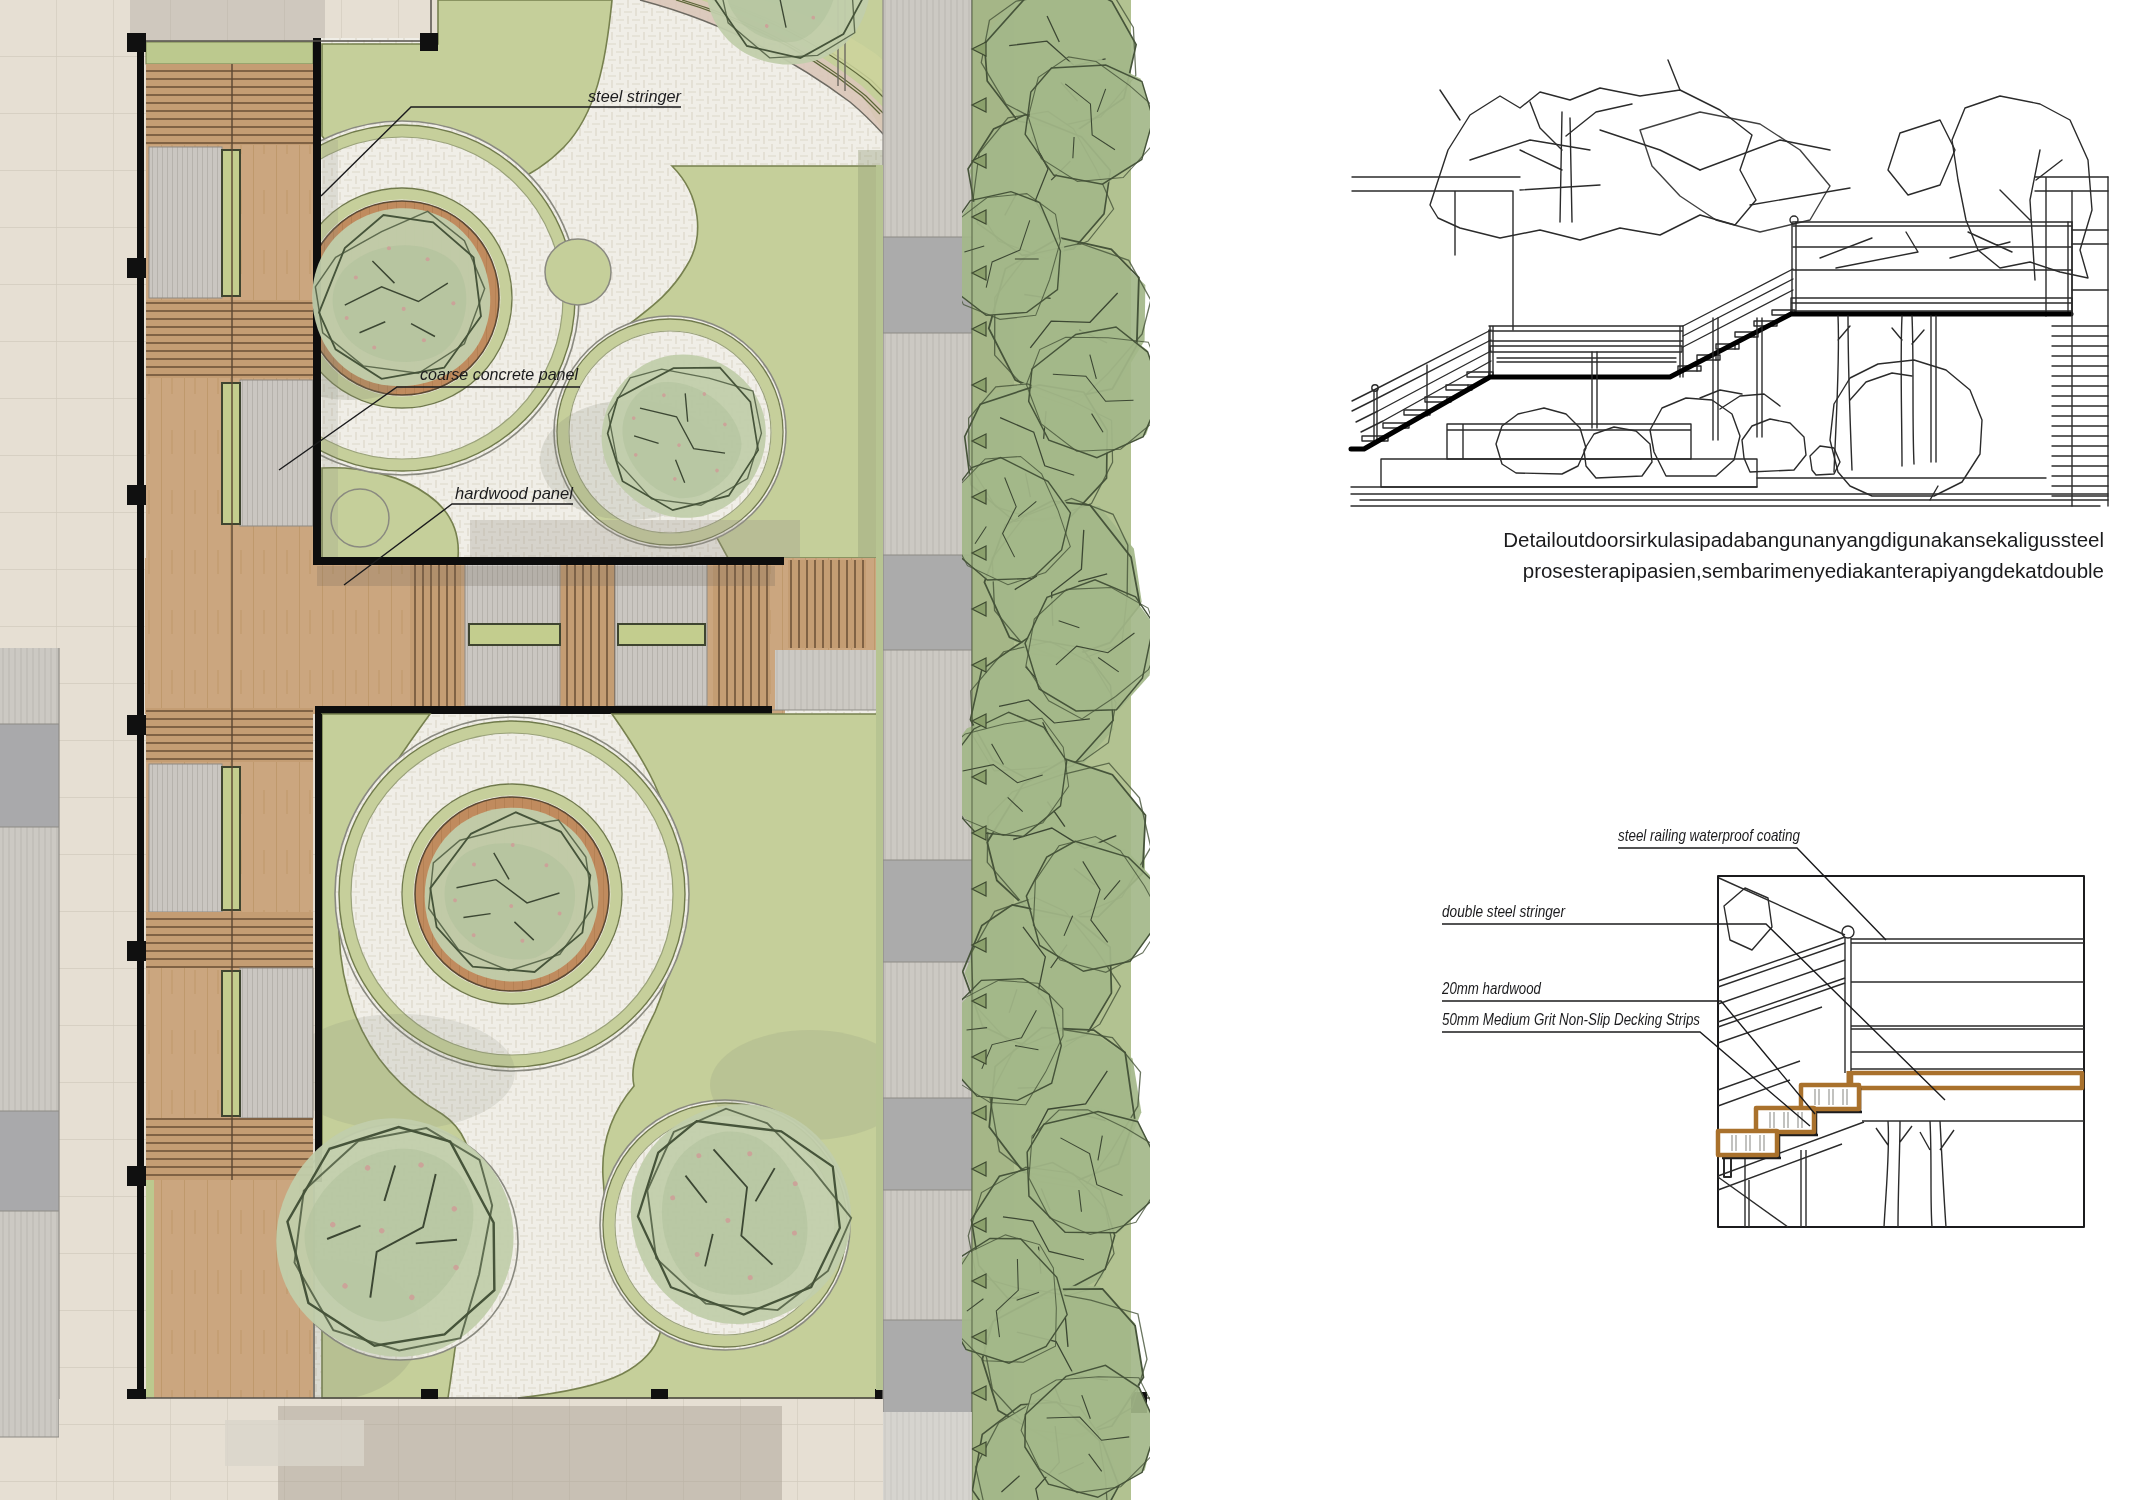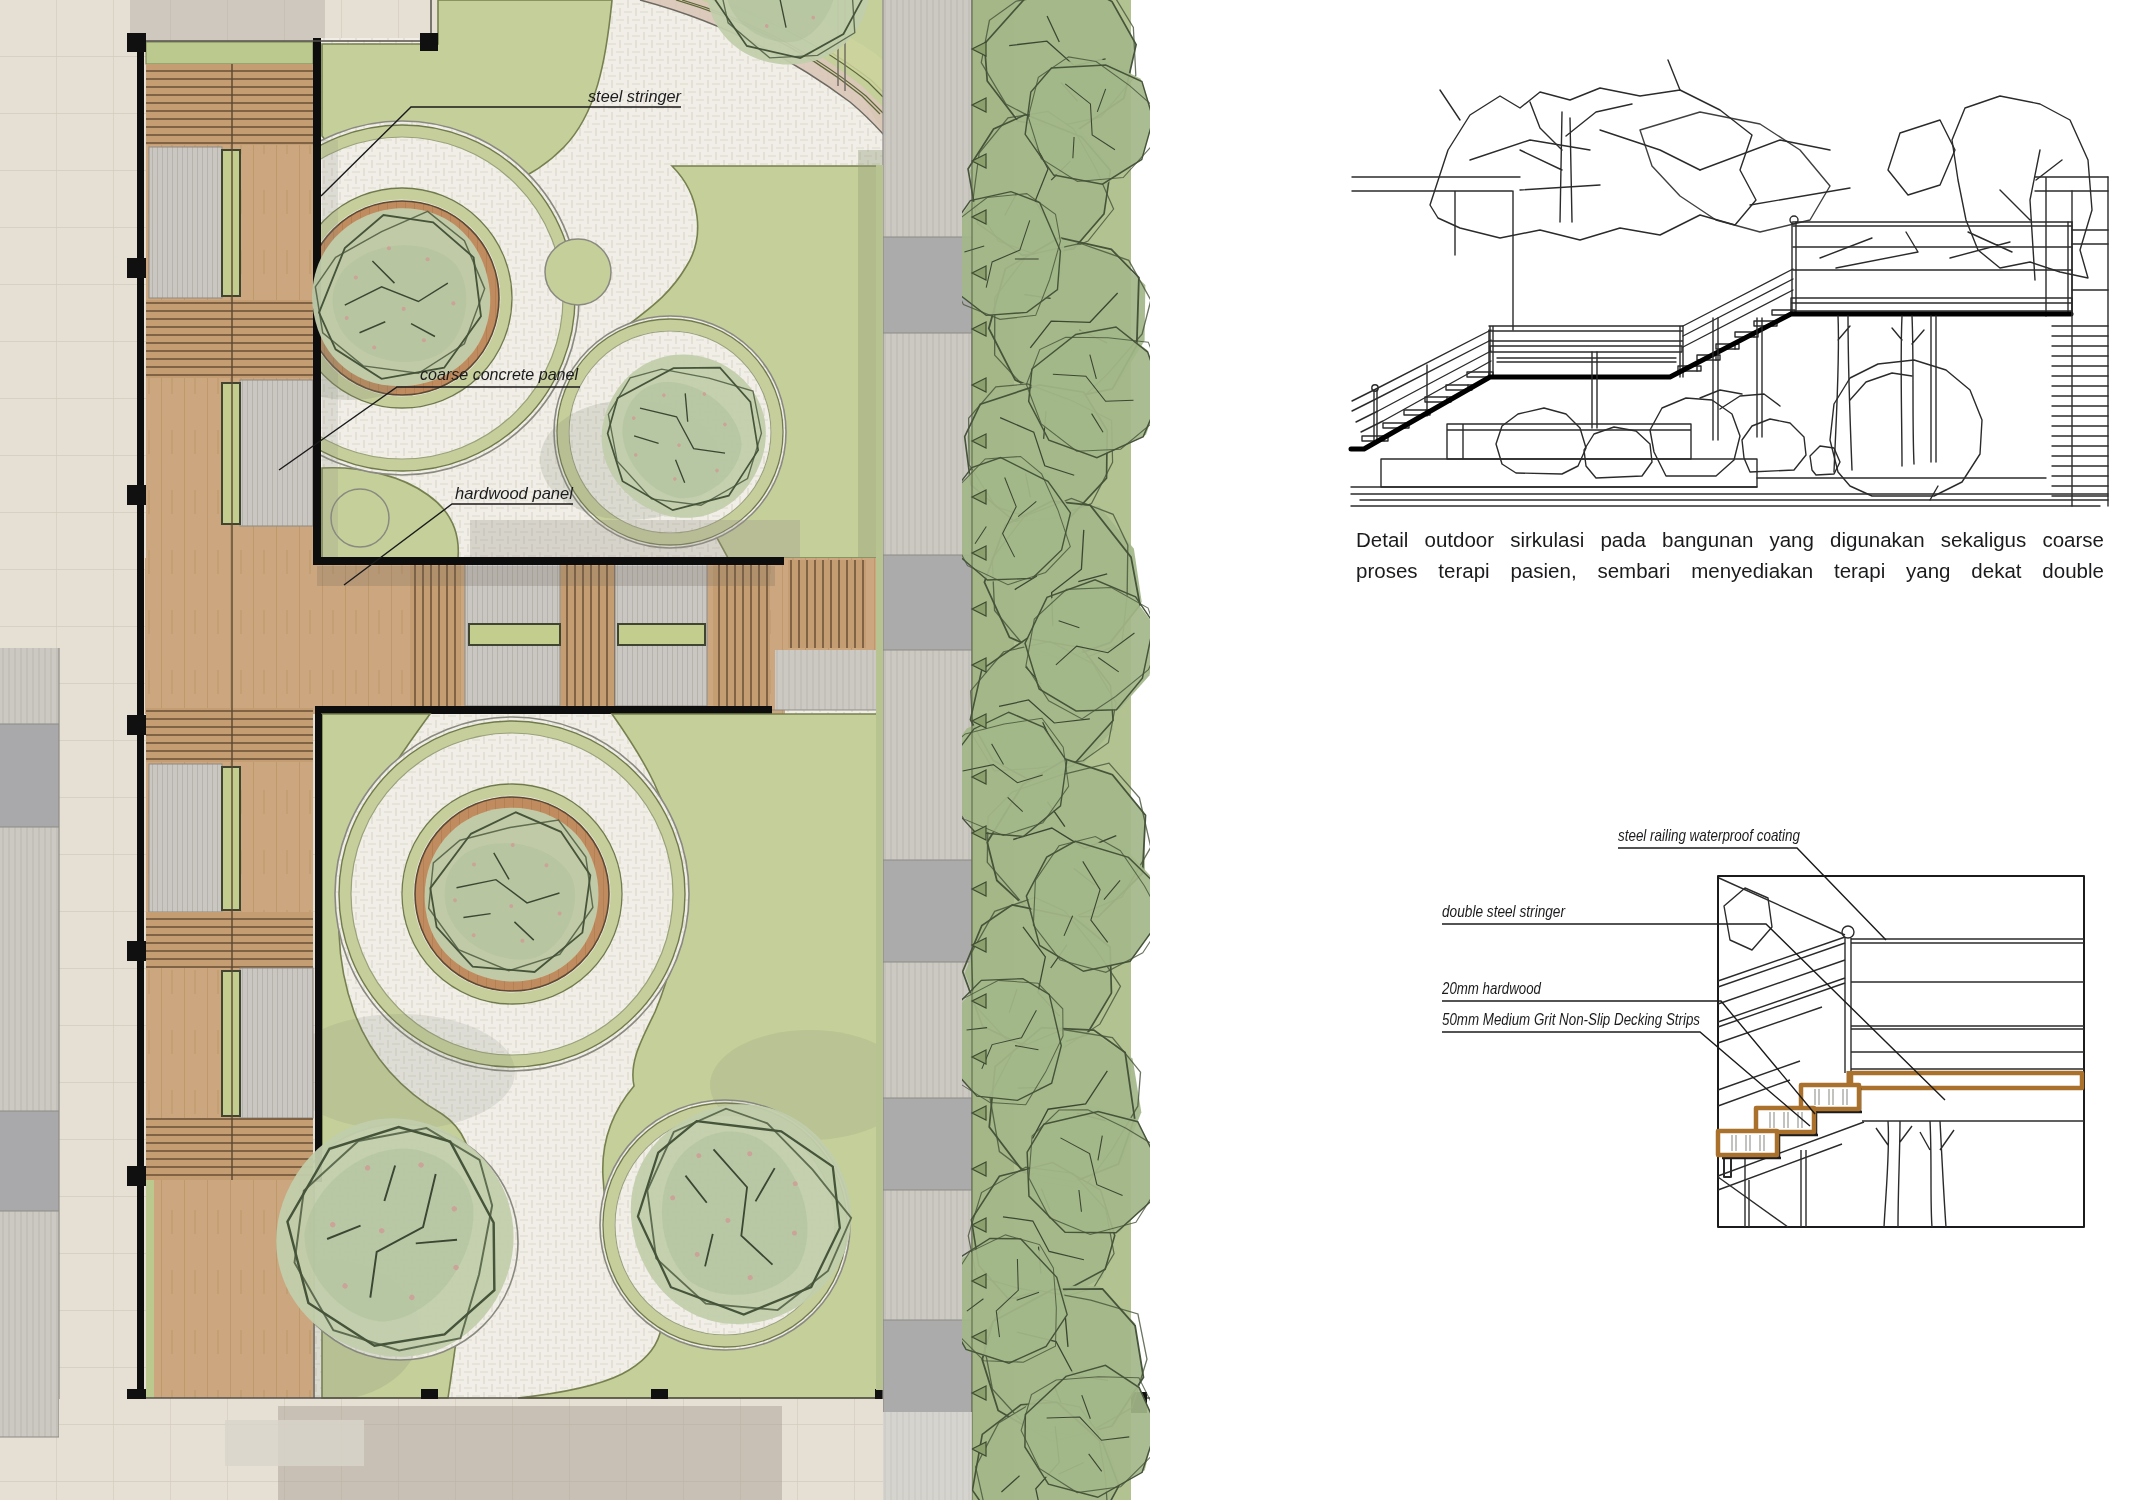--- a/index.html
+++ b/index.html
@@ -1,17 +1,17 @@
 <!DOCTYPE html>
 <html><head><meta charset="utf-8"><style>
 html,body{margin:0;padding:0;background:#fff}
 #page{position:relative;width:2149px;height:1500px;overflow:hidden;background:#737373;font-family:"Liberation Sans",sans-serif}
 #page svg{position:absolute;left:0;top:0}
 .par{position:absolute;left:1356px;top:524px;width:748px;font-size:20.5px;line-height:31px;color:#1b1b1d}
-.jl{display:flex;justify-content:space-between;white-space:nowrap}
+.jl{display:flex;justify-content:flex-end;white-space:nowrap}
 </style></head><body>
 <div id="page">
 <svg width="2149" height="1500" viewBox="0 0 2149 1500">
 <defs>
 <pattern id="tile" width="57" height="57" patternUnits="userSpaceOnUse">
   <rect width="57" height="57" fill="#e6dfd3"></rect>
   <path d="M57,0 V57 M0,57 H57" stroke="#d3ccbe" stroke-width="1.3" fill="none"></path>
 </pattern>
 <pattern id="basket" width="16" height="16" patternUnits="userSpaceOnUse">
   <rect width="16" height="16" fill="#f0eee7"></rect>
@@ -547,21 +547,21 @@
 <div class="par">
 <div class="jl">
         <span>Detail</span>
         <span>outdoor</span>
         <span>sirkulasi</span>
         <span>pada</span>
         <span>bangunan</span>
         <span>yang</span>
         <span>digunakan</span>
         <span>sekaligus</span>
-        <span>coarse</span>
+        <span>steel</span>
       </div>
 <div class="jl">
         <span>proses</span>
         <span>terapi</span>
         <span>pasien,</span>
         <span>sembari</span>
         <span>menyediakan</span>
         <span>terapi</span>
         <span>yang</span>
         <span>dekat</span>

